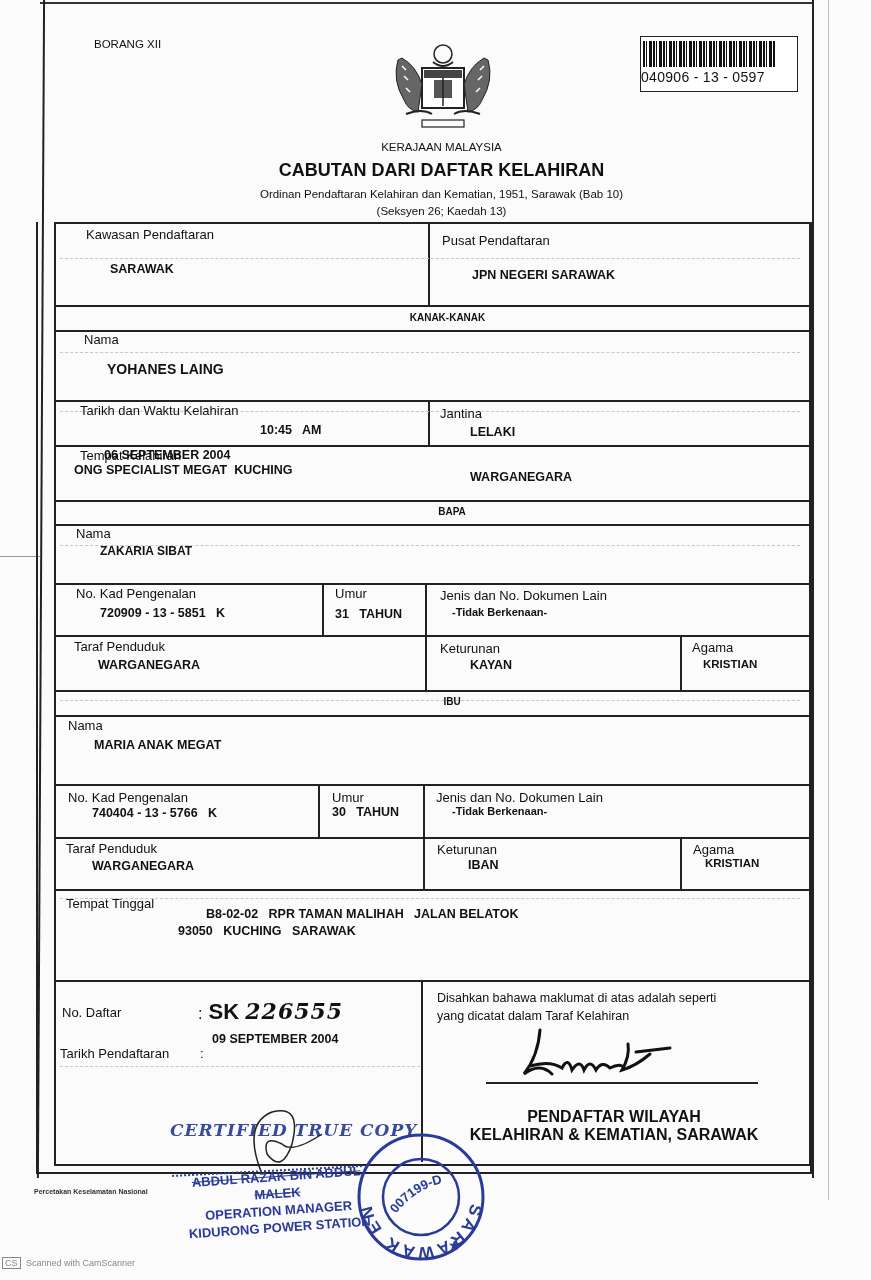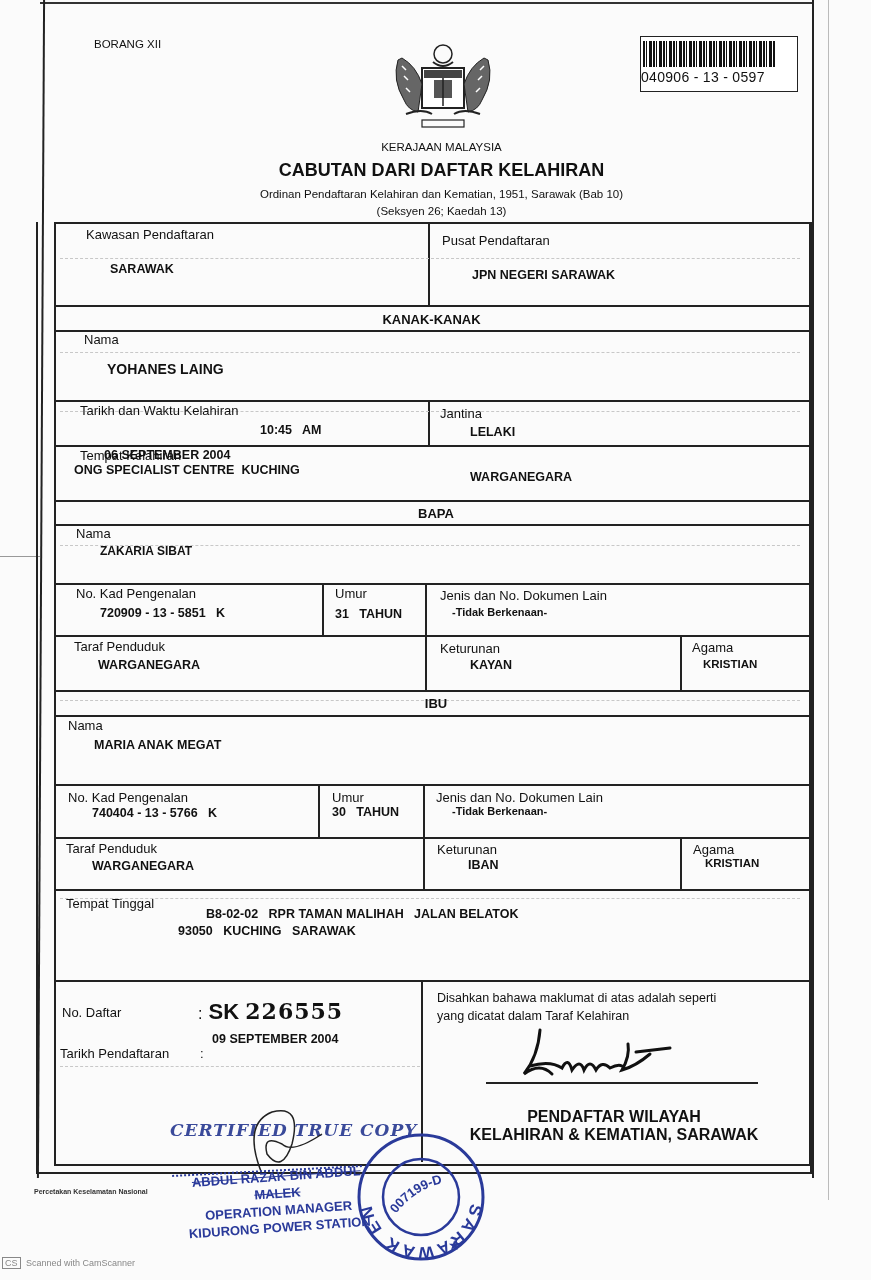--- a/index.html
+++ b/index.html
@@ -32,24 +32,24 @@
   
   .frame-outer { left:36px; top:222px; width:772px; height:950px; border:2px solid #222; border-top:none; }
   .frame-inner { left:54px; top:222px; width:753px; height:940px; border:2px solid #222; }
 
   .hline { position:absolute; height:2px; background:#222; }
   .vline { position:absolute; width:2px; background:#222; }
   .dash { position:absolute; height:1px; border-top:1px dashed #c8c8c8; }
 
   .lbl { position:absolute; font-size:13px; color:#111; white-space:nowrap; }
   .val { position:absolute; font-size:12.5px; font-weight:bold; white-space:nowrap; }
-  .sec { position:absolute; font-size:13px; font-weight:bold; text-align:center; }
+  .sec { position:absolute; font-size:10px; font-weight:bold; text-align:center;margin-left:16px; }
 
   .sk { position:absolute; font-size:22px; font-weight:bold; }
-  .sk .num { font-family:"DejaVu Serif", serif; letter-spacing:1px; }
+  .sk .num { font-family:"DejaVu Serif", serif; letter-spacing:1px;font-style:italic; }
 
   .sign-text { position:absolute; font-size:12.5px; line-height:17px; }
   .registrar { position:absolute; font-size:16px; font-weight:bold; text-align:center; line-height:19px; }
 
   .printer { left:34px; top:1188px; font-size:7px; font-weight:bold; color:#333; }
   .stamp-certified { left:170px; top:1120px; font-family:"DejaVu Serif", serif; font-style:italic; font-weight:bold; color:#3a4a9a; font-size:17px; letter-spacing:1px; }
   .stamp-officer { left:178px; top:1168px; width:200px; text-align:center; color:#2a3a9a; font-weight:bold; font-size:13px; line-height:17px; transform:rotate(-4deg); font-family:"Liberation Sans", sans-serif; }
   .stamp-officer .nm { text-decoration:line-through; font-size:13px; }
   .stamp-dots { left:172px; top:1170px; width:190px; height:0; border-top:2px dotted #2a3a9a; transform:rotate(-3deg); }
   .company-seal { left:356px; top:1132px; width:130px; height:130px; }
@@ -136,21 +136,21 @@
 
 <div class="sec" style="left:54px;top:312px;width:755px;">KANAK-KANAK</div>
 <div class="lbl" style="left:84px;top:332px;">Nama</div>
 <div class="val" style="left:107px;top:361px;font-size:14px;">YOHANES LAING</div>
 <div class="lbl" style="left:80px;top:403px;">Tarikh dan Waktu Kelahiran</div>
 <div class="val" style="left:104px;top:404px;margin-top:44px;">06 SEPTEMBER 2004</div>
 <div class="val" style="left:260px;top:423px;white-space:pre;">10:45   AM</div>
 <div class="lbl" style="left:440px;top:406px;text-align:center;">Jantina</div>
 <div class="val" style="left:470px;top:425px;">LELAKI</div>
 <div class="lbl" style="left:80px;top:448px;">Tempat Kelahiran</div>
-<div class="val" style="left:74px;top:463px;white-space:pre;">ONG SPECIALIST CENTRE  KUCHING</div>
+<div class="val" style="left:74px;top:463px;white-space:pre;">ONG SPECIALIST MEGAT  KUCHING</div>
 <div class="val" style="left:470px;top:470px;">WARGANEGARA</div>
 
 <div class="sec" style="left:54px;top:506px;width:764px;">BAPA</div>
 <div class="lbl" style="left:76px;top:526px;">Nama</div>
 <div class="val" style="left:100px;top:544px;font-size:12px;">ZAKARIA SIBAT</div>
 <div class="lbl" style="left:76px;top:586px;">No. Kad Pengenalan</div>
 <div class="val" style="left:100px;top:606px;white-space:pre;">720909 - 13 - 5851   K</div>
 <div class="lbl" style="left:335px;top:586px;">Umur</div>
 <div class="val" style="left:335px;top:607px;white-space:pre;">31   TAHUN</div>
 <div class="lbl" style="left:440px;top:588px;">Jenis dan No. Dokumen Lain</div>

